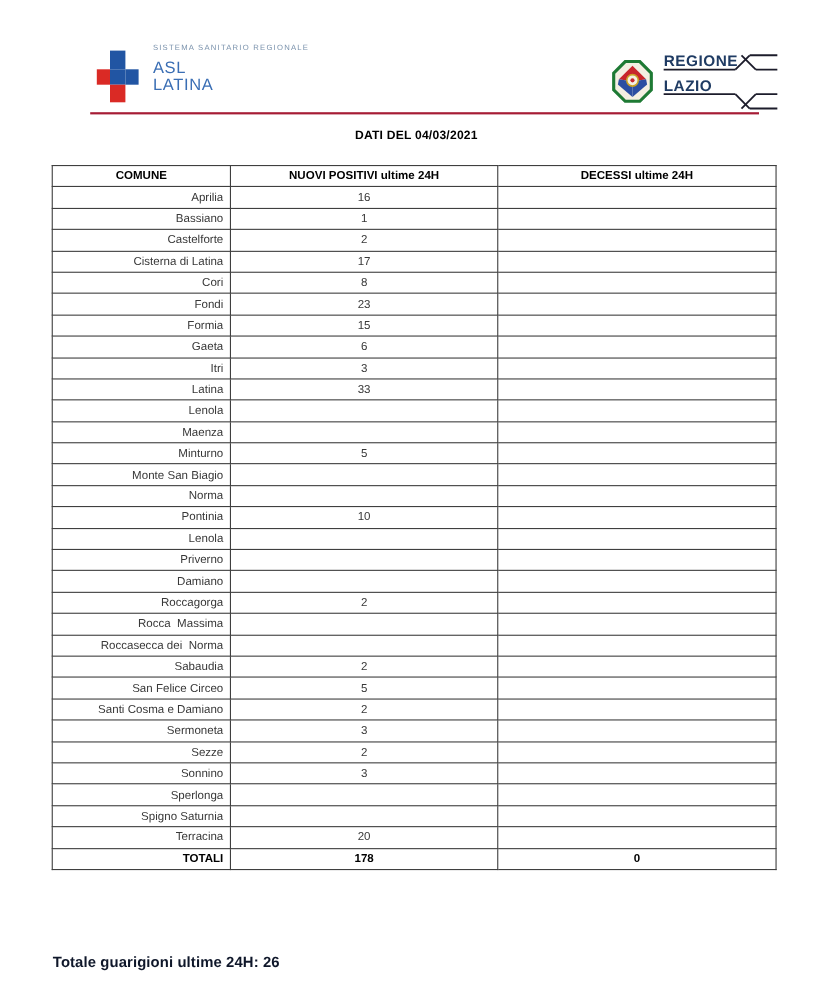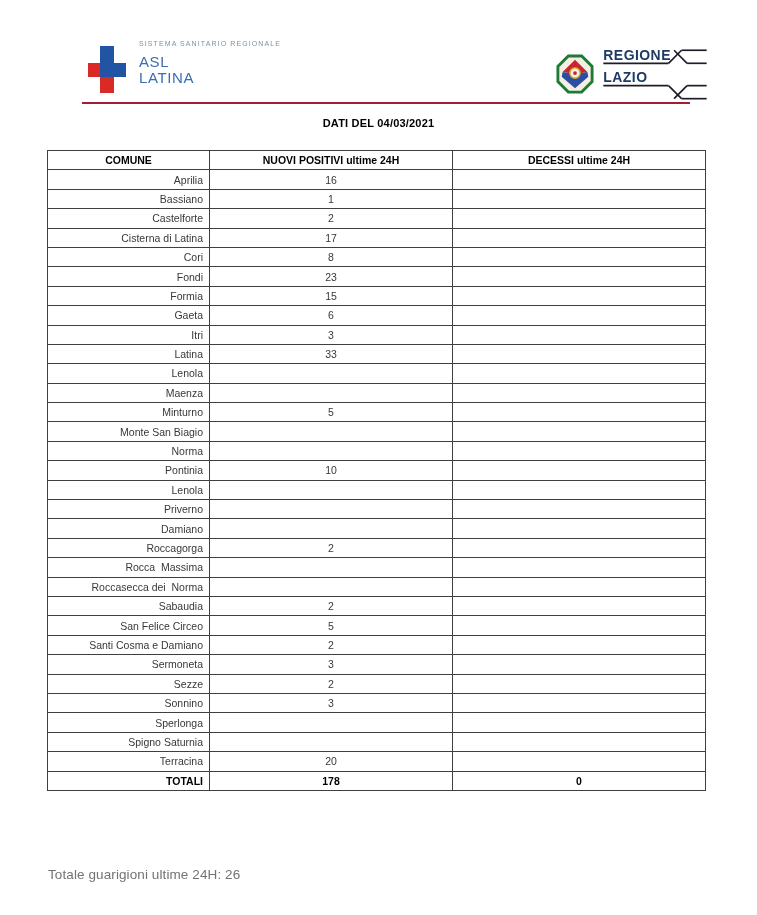--- a/index.html
+++ b/index.html
@@ -58,21 +58,21 @@
     white-space: pre;
   }
   table.data th { font-weight: bold; color: #000; text-align: center; }
   td.c-comune { text-align: right; }
   td.c-num { text-align: center; }
   tr.totals td { font-weight: bold; color: #000; }
 
   
   .footer-note {
     position: absolute; left: 48px; top: 867px;
-    font-size: 13.5px; font-weight: normal; color: #737373;
+    font-size: 13.5px; font-weight: bold; color: #0f172a;
     letter-spacing: 0.1px;
   }
 </style>
 </head>
 <body>
 
 <div class="page">
 
   <div class="asl-logo">
     <div class="asl-cross">

